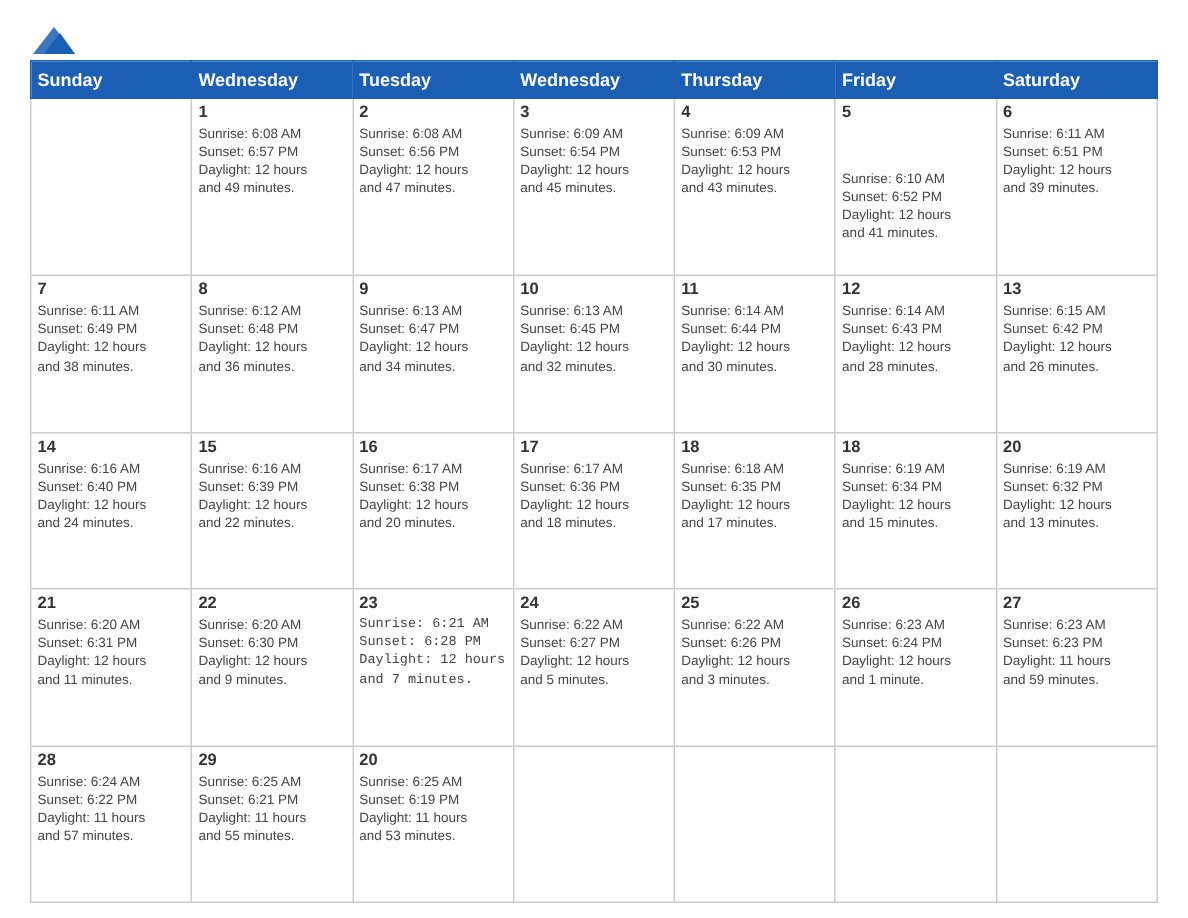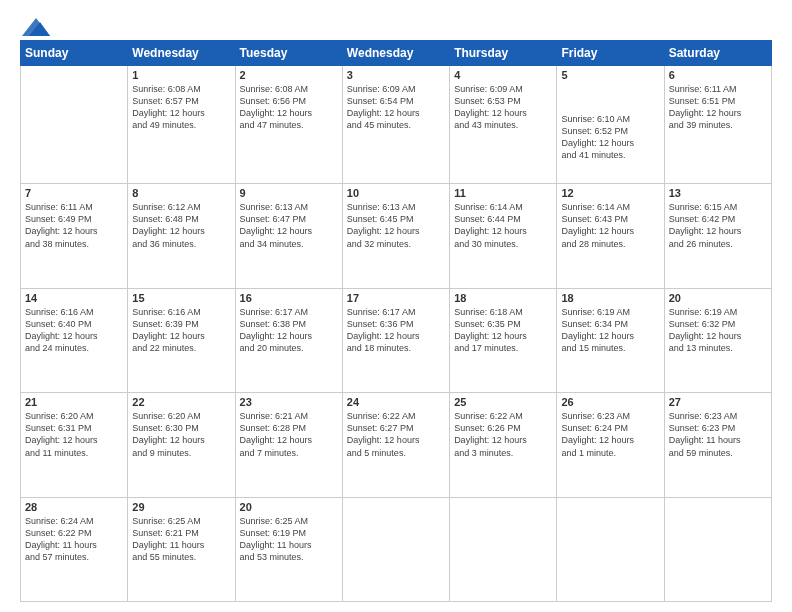--- a/index.html
+++ b/index.html
@@ -270,21 +270,21 @@
           </td>
           <td>
             <span class="day-num">22</span>
             <div class="cell-text" style="white-space: pre-line;">Sunrise: 6:20 AM
 Sunset: 6:30 PM
 Daylight: 12 hours
 and 9 minutes.</div>
           </td>
           <td>
             <span class="day-num">23</span>
-            <div class="cell-text" style="white-space: pre-line;">Sunrise: 6:21 AM
+            <div class="cell-text" style="white-space: pre-line; font-family: Liberation Mono, monospace;">Sunrise: 6:21 AM
 Sunset: 6:28 PM
 Daylight: 12 hours
 and 7 minutes.</div>
           </td>
           <td>
             <span class="day-num">24</span>
             <div class="cell-text" style="white-space: pre-line;">Sunrise: 6:22 AM
 Sunset: 6:27 PM
 Daylight: 12 hours
 and 5 minutes.</div>

